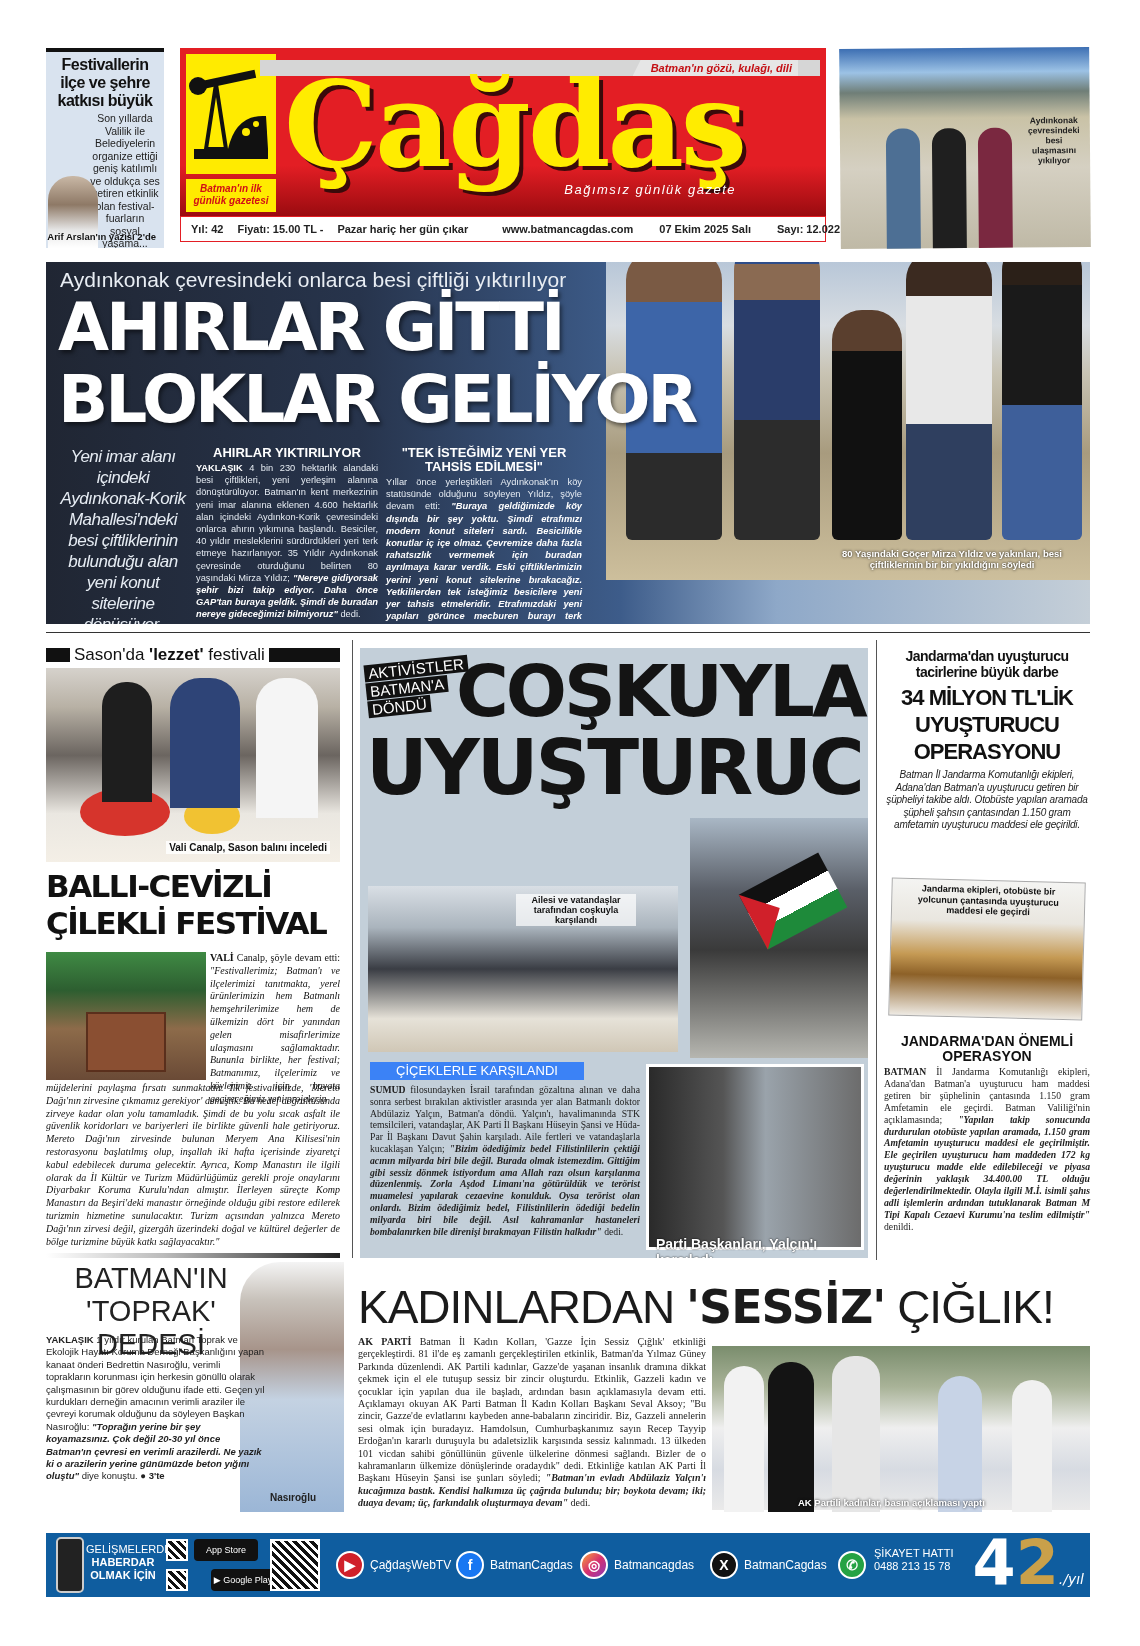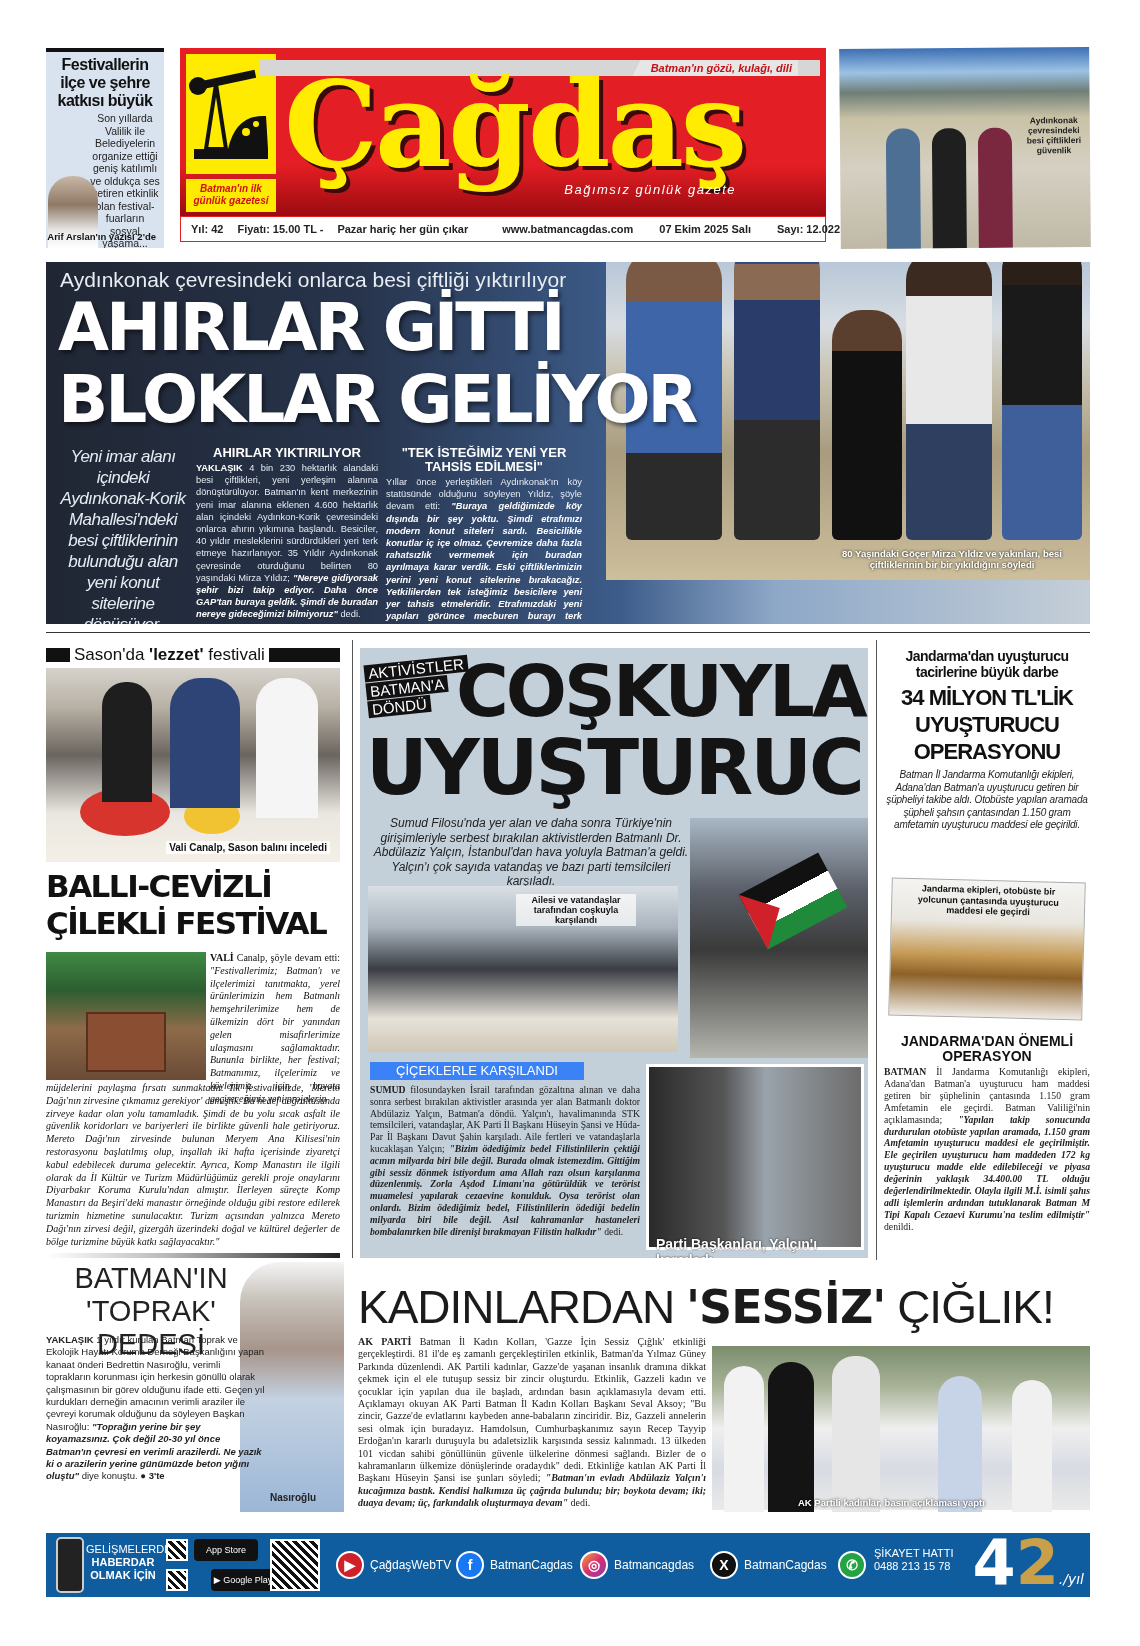--- a/index.html
+++ b/index.html
@@ -155,21 +155,21 @@
   <span>Pazar hariç her gün çıkar</span>
   <span style="margin-left:20px;">www.batmancagdas.com</span>
   <span style="margin-left:12px;">07 Ekim 2025 Salı</span>
   <span style="margin-left:12px;">Sayı: 12.022</span>
 </div>
 
 <div class="abs top-photo">
   <div class="kid" style="left:46px;background:#4d6f94;"></div>
   <div class="kid" style="left:92px;background:#1f1f1f;"></div>
   <div class="kid" style="left:138px;background:#7a2840;"></div>
-  <div class="top-photo-caption" style="width:60px;">Aydınkonak çevresindeki besi çiftlikleri güvenlik</div>
+  <div class="top-photo-caption" style="width:60px;">Aydınkonak çevresindeki besi ulaşmasını yıkılıyor</div>
 </div>
 
 <div class="abs lead">
   <div class="lead-photo">
     <div class="lead-person" style="left:20px;width:96px;height:290px;background:linear-gradient(180deg,#7a5a44 0 18%,#3d65a8 18% 70%,#2b2b2b 70%);"></div>
     <div class="lead-person" style="left:128px;width:86px;height:300px;background:linear-gradient(180deg,#2e4d8a 0 8%,#8a6a52 8% 20%,#2a3d6a 20% 60%,#2c2c2c 60%);"></div>
     <div class="lead-person" style="left:226px;width:70px;height:230px;background:linear-gradient(180deg,#5a3f2e 0 18%,#111 18%);"></div>
     <div class="lead-person" style="left:300px;width:86px;height:290px;background:linear-gradient(180deg,#3b2a20 0 16%,#e8e8e8 16% 60%,#2f3f5f 60%);"></div>
     <div class="lead-person" style="left:396px;width:80px;height:300px;background:linear-gradient(180deg,#2b2018 0 15%,#1a1a1a 15% 55%,#3e5f9a 55%);"></div>
     <div class="lead-caption" style="width:240px;">80 Yaşındaki Göçer Mirza Yıldız ve yakınları, besi çiftliklerinin bir bir yıkıldığını söyledi</div>
@@ -221,21 +221,20 @@
 <div class="abs toprak-photo-label">Nasıroğlu</div>
 
 <div class="abs center-box">
   <div class="aktiv">
     <div>AKTİVİSTLER</div><br>
     <div>BATMAN'A</div><br>
     <div>DÖNDÜ</div>
   </div>
   <div class="cosk">COŞKUYLA</div>
   <div class="kars">UYUŞTURUCU</div>
-  <div class="cosk-deck">Sumud Filosu'nda yer alan ve daha sonra Türkiye'nin girişimleriyle serbest bırakılan aktivistlerden Batmanlı Dr. Abdülaziz Yalçın, İstanbul'dan hava yoluyla Batman'a geldi. Yalçın'ı çok sayıda vatandaş ve bazı parti temsilcileri karşıladı.</div>
   <div class="cosk-photo2"></div>
   <div class="flag"></div>
   <div class="cosk-photo1"></div>
   <div class="cosk-photo1-cap" style="width:120px;">Ailesi ve vatandaşlar tarafından coşkuyla karşılandı</div>
   <div class="cicek">ÇİÇEKLERLE KARŞILANDI</div>
   <div class="cosk-body"><b>SUMUD</b><span> filosundayken İsrail tarafından gözaltına alınan ve daha sonra serbest bırakılan aktivistler arasında yer alan Batmanlı doktor Abdülaziz Yalçın, Batman'a döndü. Yalçın'ı, havalimanında STK temsilcileri, vatandaşlar, AK Parti İl Başkanı Hüseyin Şansi ve Hüda-Par İl Başkanı Davut Şahin karşıladı. Aile fertleri ve vatandaşlarla kucaklaşan Yalçın; </span><i>"Bizim ödediğimiz bedel Filistinlilerin çektiği acının milyarda biri bile değil. Burada olmak istemezdim. Gittiğim gibi sessiz dönmek istiyordum ama Allah razı olsun karşılanma düzenlenmiş. Zorla Aşdod Limanı'na götürüldük ve terörist muamelesi yapılarak cezaevine konulduk. Oysa terörist olan onlardı. Bizim ödediğimiz bedel, Filistinlilerin ödediği bedelin milyarda biri bile değil. Asıl kahramanlar hastaneleri bombalanırken bile direnişi bırakmayan Filistin halkıdır"</i><span> dedi.</span></div>
   <div class="cosk-photo3"></div>
   <div class="cosk-photo3-cap">Parti Başkanları, Yalçın'ı karşıladı</div>
 </div>
 

